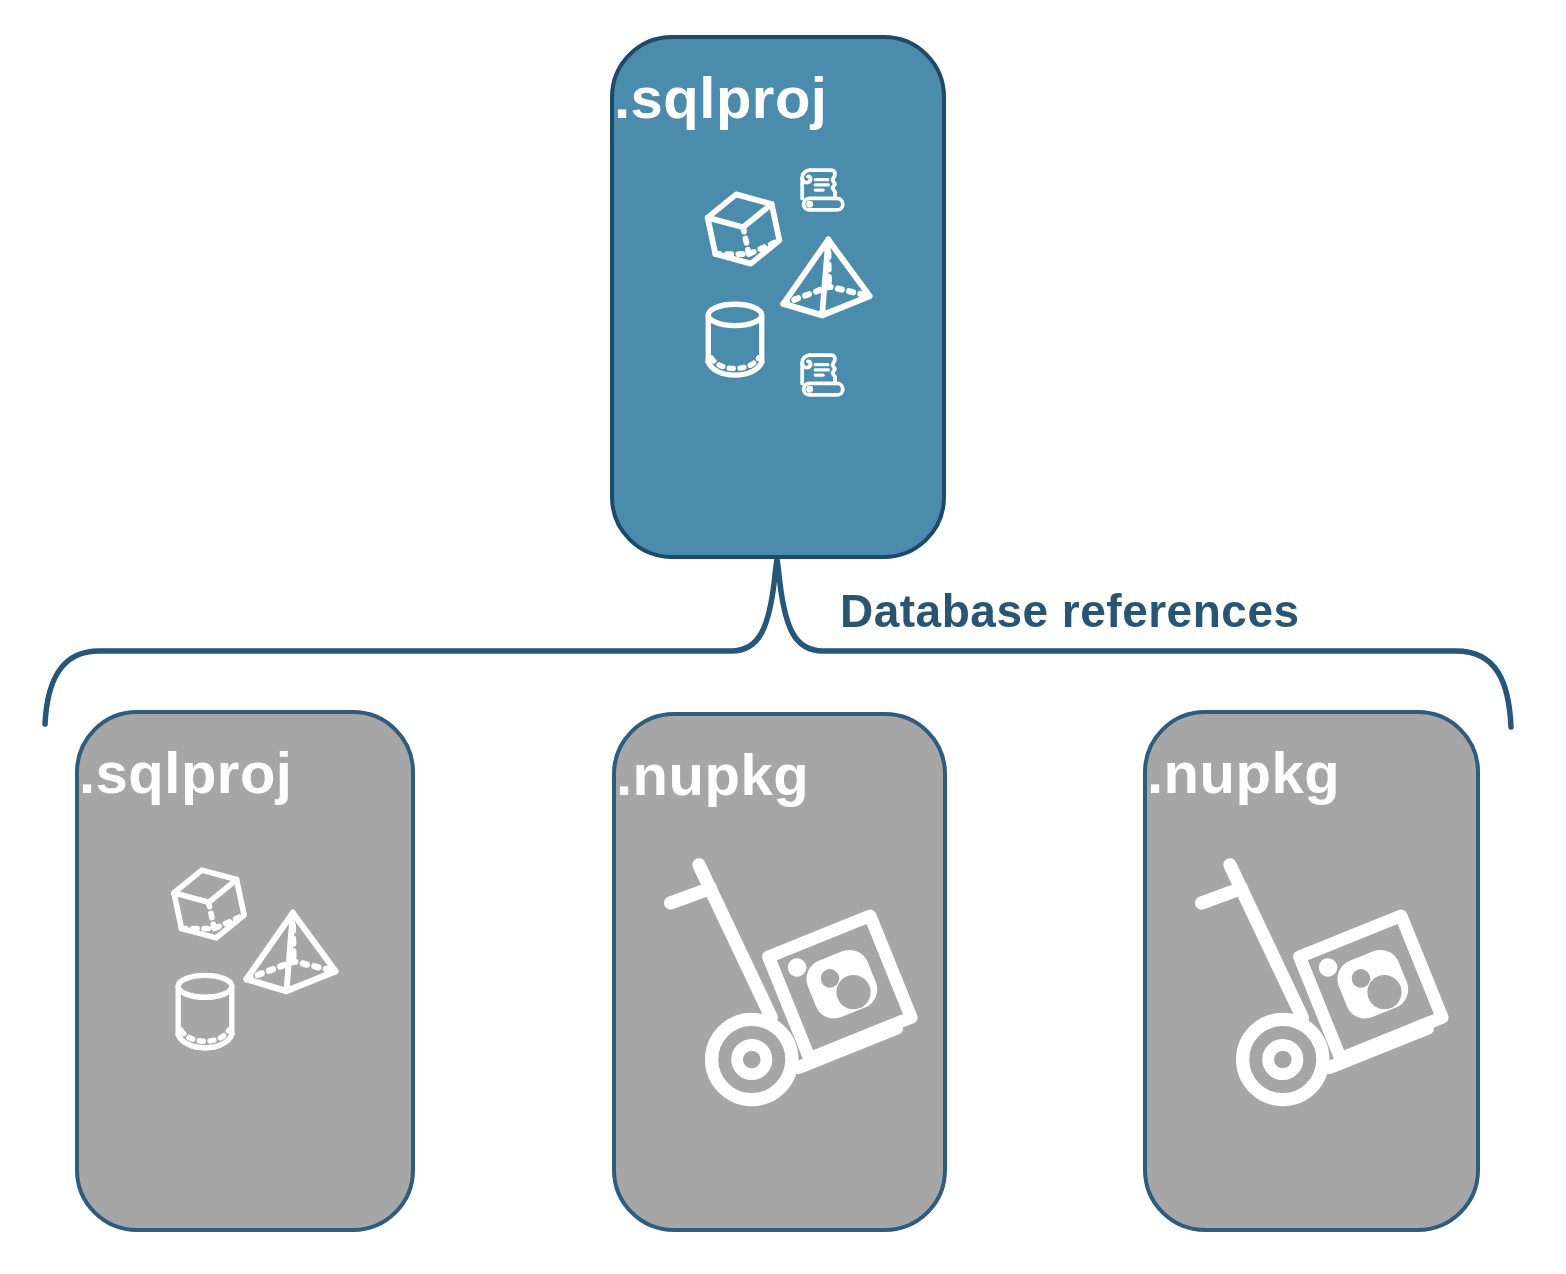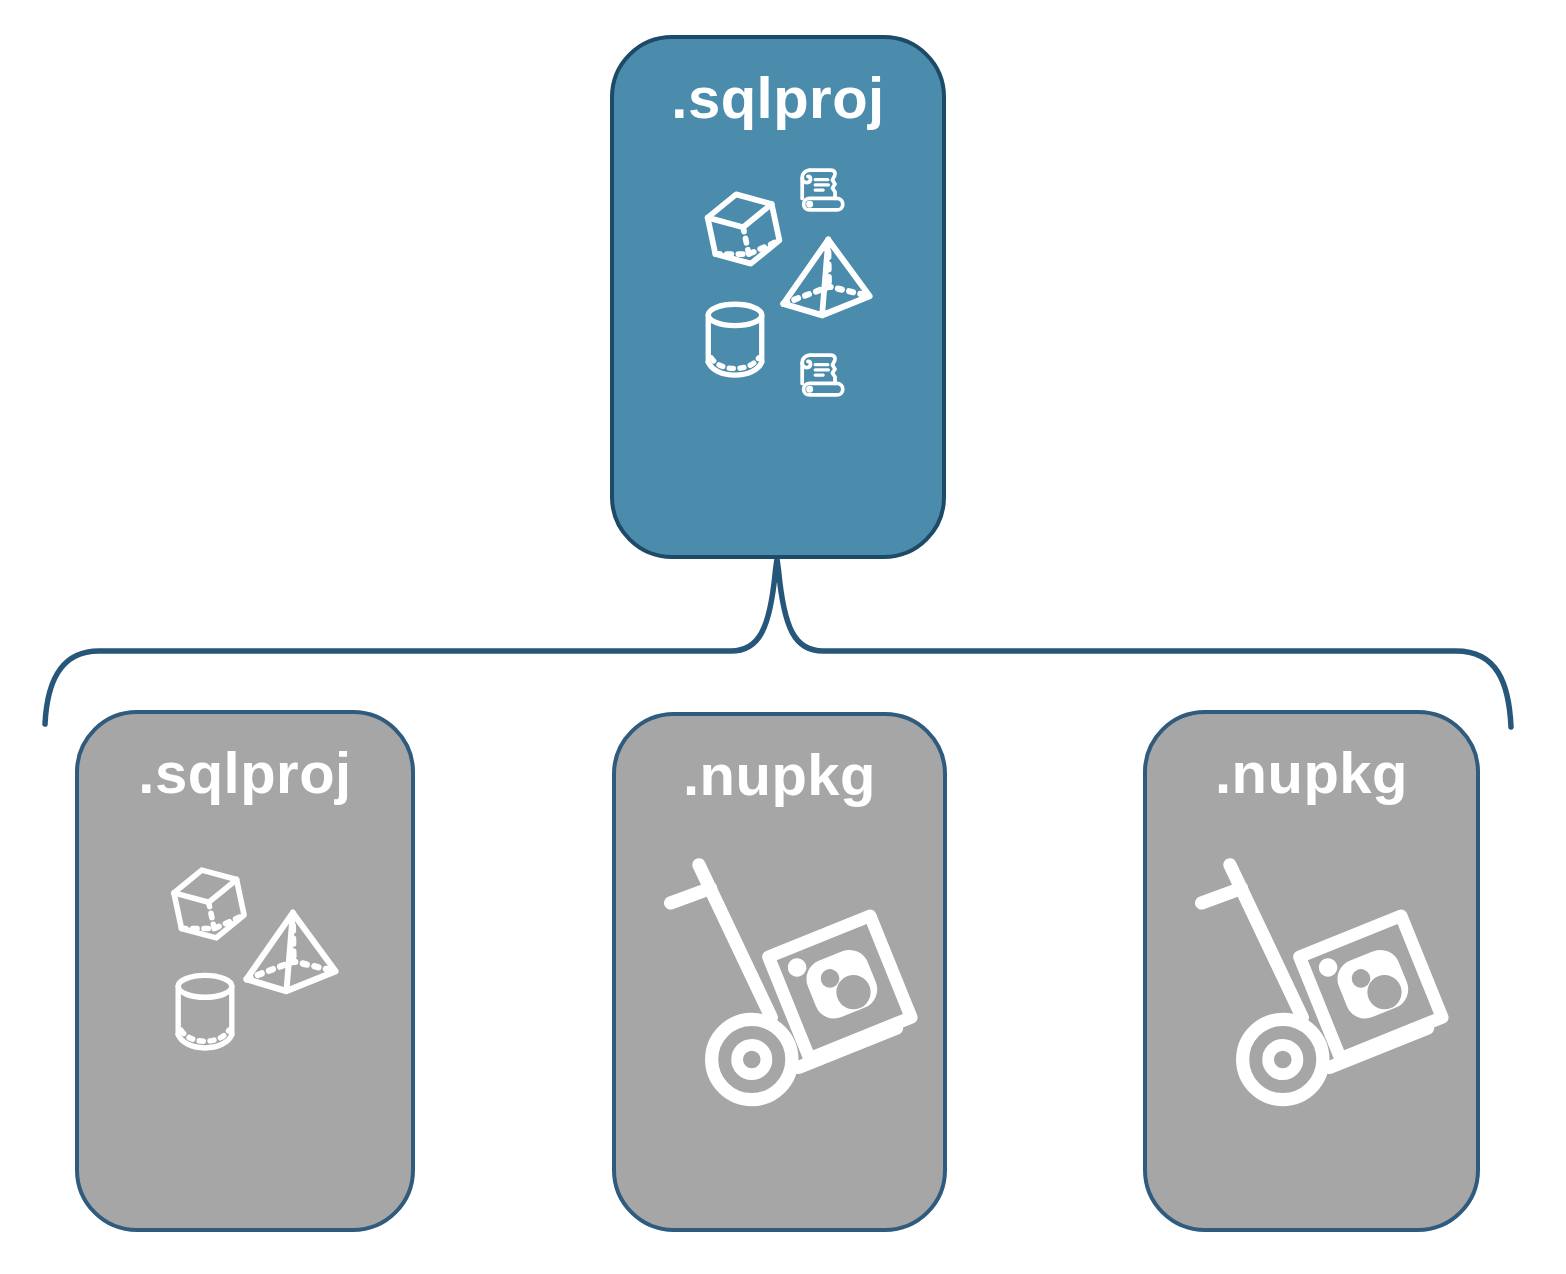--- a/index.html
+++ b/index.html
@@ -3,21 +3,21 @@
 <meta charset="utf-8">
 <style>
   html,body{margin:0;padding:0;background:#ffffff;}
   .canvas{
     position:relative;width:1566px;height:1274px;background:#ffffff;
     font-family:"Liberation Sans", sans-serif;overflow:hidden;
   }
   .overlay{position:absolute;left:0;top:0;width:1566px;height:1274px;pointer-events:none;}
   .box{position:absolute;border:4px solid #000;border-radius:62px;box-sizing:border-box;}
   .box-title{
-    position:absolute;left:0;right:0;top:26px;text-align:center;
+    position:absolute;left:0;right:0;top:26px;
     color:#ffffff;font-weight:bold;font-size:58px;line-height:1.15;letter-spacing:0.5px;
   }
   .icon{position:absolute;}
   .rot{transform:rotate(-12deg);}
   .connector-label{
     position:absolute;left:840px;top:584px;
     font-weight:bold;font-size:46px;letter-spacing:0.5px;white-space:nowrap;
   }
   .defs{position:absolute;width:0;height:0;overflow:hidden;}
 </style>
@@ -80,20 +80,21 @@
           </g>
         </g>
       </symbol>
     </defs>
   </svg>
 
   <svg class="overlay" viewBox="0 0 1566 1274">
     <path d="M45 724 C47 684 59 651 99 651 L731 651 C759 651 770 629 775.5 570 L777 559 L778.5 570 C784 629 795 651 823 651 L1456 651 C1497 651 1509 683 1511 727" fill="none" stroke="#27567B" stroke-width="5.5" stroke-linecap="round"></path>
   </svg>
 
+  <div class="connector-label" style="color: rgb(42, 85, 114);">Database references</div>
 
   <div class="box" style="left: 610px; top: 35px; width: 336px; height: 524px; background-color: rgb(75, 140, 172); border-color: rgb(29, 74, 102);">
     <div class="box-title">.sqlproj</div>
     <svg class="icon" style="left:182px;top:126px;" width="55" height="53" viewBox="0 0 95 92">
         <use href="#sym-scroll"></use>
       </svg>
     <svg class="icon rot" style="left:80px;top:144px;" width="99" height="92" viewBox="0 0 100 104">
         <use href="#sym-cube"></use>
       </svg>
     <svg class="icon" style="left:164px;top:194px;" width="97" height="88" viewBox="0 0 110 92" preserveAspectRatio="none">

